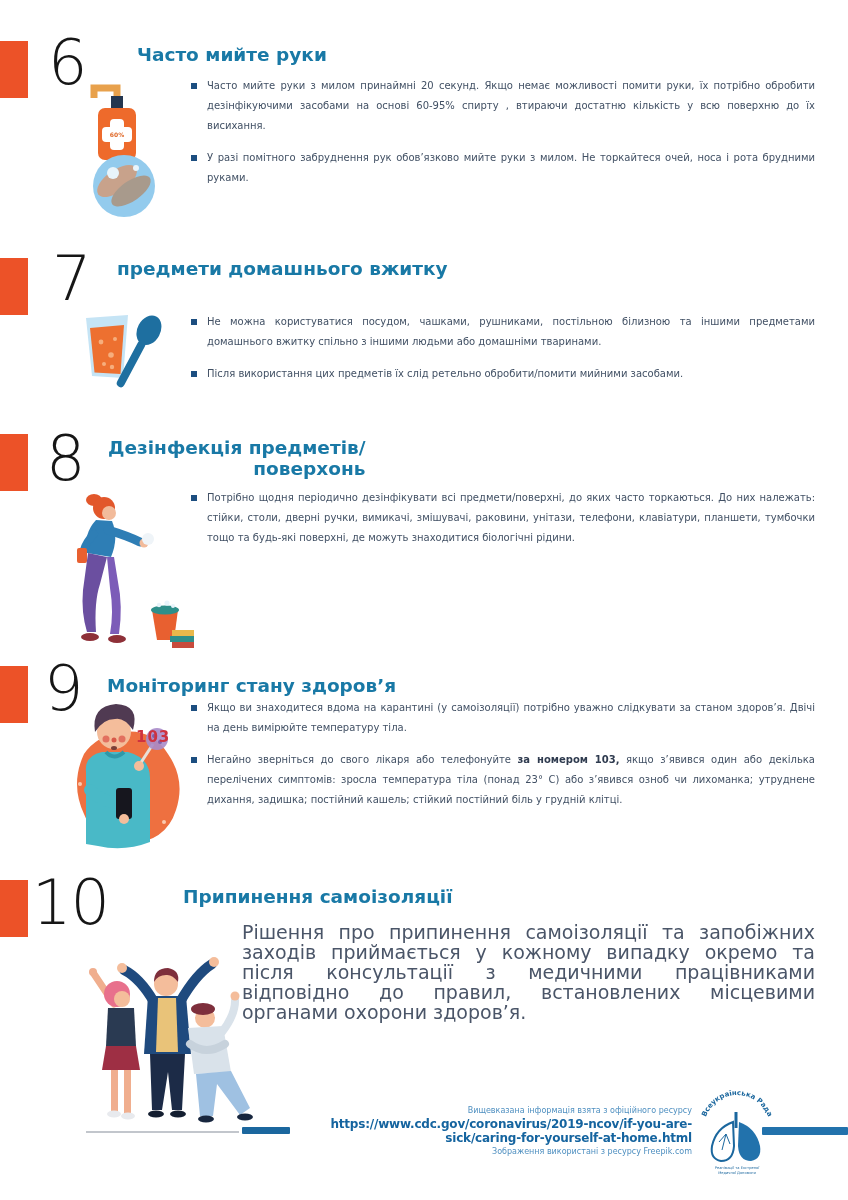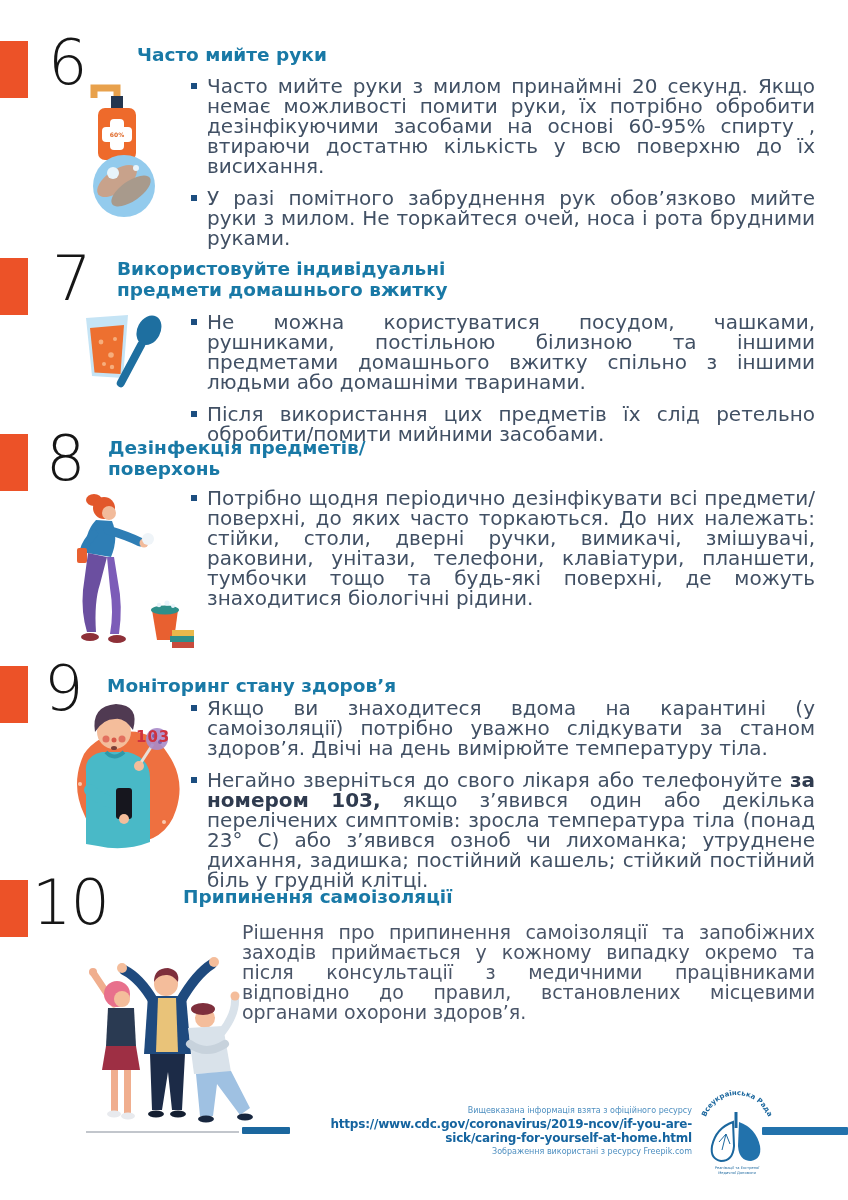--- a/index.html
+++ b/index.html
@@ -5,21 +5,21 @@
   html,body{margin:0;padding:0;background:#ffffff;}
   .page{position:relative;width:848px;height:1200px;background:#fff;overflow:hidden;
         font-family:"DejaVu Sans",sans-serif;outline:1px solid #e8e8e8;}
   section{position:absolute;left:0;width:100%;}
   .tab{position:absolute;width:28px;height:57px;background:#EC5228;}
   .num{position:absolute;font-size:62px;font-weight:300;color:#161616;line-height:1;
        font-family:"DejaVu Sans",sans-serif;letter-spacing:-1px;}
   .hd{position:absolute;font-size:18.5px;font-weight:bold;color:#1979A6;line-height:21px;}
   .col{position:absolute;}
   .bullet{position:relative;padding-left:17px;margin-bottom:12px;
-          font-size:20px;line-height:20px;color:#415064;text-align:justify;}
+          font-size:10px;line-height:20px;color:#415064;text-align:justify;}
   .bullet .sq{position:absolute;left:1px;top:7px;width:6px;height:6px;background:#1C4E80;}
   .bullet b{color:#2F3B4F;}
   .para{font-size:19px;line-height:20px;color:#4A5568;text-align:justify;}
   .icon{position:absolute;}
   .lbl103{position:absolute;font-size:15px;font-weight:bold;color:#CE3240;letter-spacing:1px;}
   .f-note{font-size:8px;color:#4E8FC0;}
   .f-url{font-size:12px;font-weight:bold;color:#15649F;letter-spacing:-0.2px;margin:2px 0;}
   .f-bar{position:absolute;background:#1B679E;border-radius:1px;}
   .f-text{position:absolute;text-align:right;}
 </style>
@@ -56,21 +56,20 @@
         <span class="sq"></span>
         <span>У разі помітного забруднення рук обов’язково мийте руки з милом. Не торкайтеся очей, носа і рота брудними руками.</span><b></b><span></span>
       </div>
     </div>
   </section>
 
   <section style="top:250px;">
     <div class="tab" style="left:0;top:8px;"></div>
     <div class="num" style="left:52px;top:-2px;">7</div>
     <div class="hd" style="left:117px;top:8px;">
-      <div>Використовуйте індивідуальні</div>
       <div>предмети домашнього вжитку</div>
     </div>
     <svg class="icon" style="left:82px;top:62px;" width="100" height="82" viewBox="0 0 100 82">
       <path d="M4 6 L46 3 L41 66 L10 64 Z" fill="#C5E4F5"></path>
       <path d="M8 16 L42 13 L38.5 62 L12.5 60.5 Z" fill="#ED7030"></path>
       <circle cx="19" cy="30" r="2.4" fill="#F6AE7D"></circle>
       <circle cx="29" cy="43" r="2.8" fill="#F6AE7D"></circle>
       <circle cx="22" cy="52" r="2" fill="#F6AE7D"></circle>
       <circle cx="33" cy="27" r="2" fill="#F6AE7D"></circle>
       <circle cx="30" cy="55" r="2.2" fill="#F6AE7D"></circle>
@@ -87,21 +86,21 @@
       <div class="bullet">
         <span class="sq"></span>
         <span>Після використання цих предметів їх слід ретельно обробити/помити мийними засобами.</span><b></b><span></span>
       </div>
     </div>
   </section>
 
   <section style="top:428px;">
     <div class="tab" style="left:0;top:6px;"></div>
     <div class="num" style="left:46px;top:0px;">8</div>
-    <div class="hd" style="left:108px;top:9px;">
+    <div class="hd" style="left:108px;top:9px;text-align:right;">
       <div>Дезінфекція предметів/</div>
       <div>поверхонь</div>
     </div>
     <svg class="icon" style="left:66px;top:62px;" width="130" height="164" viewBox="0 0 130 164">
       <ellipse cx="28" cy="10" rx="8" ry="6" fill="#E2572B"></ellipse>
       <circle cx="38" cy="18" r="11" fill="#E2572B"></circle>
       <circle cx="43" cy="23" r="7" fill="#F2BB9B"></circle>
       <path d="M30 30 Q17 44 21 63 L45 67 Q53 48 46 31 Z" fill="#2E7EB5"></path>
       <path d="M42 40 Q62 46 74 52" stroke="#2E7EB5" stroke-width="9" fill="none" stroke-linecap="round"></path>
       <circle cx="78" cy="53" r="4.5" fill="#F2BB9B"></circle>

